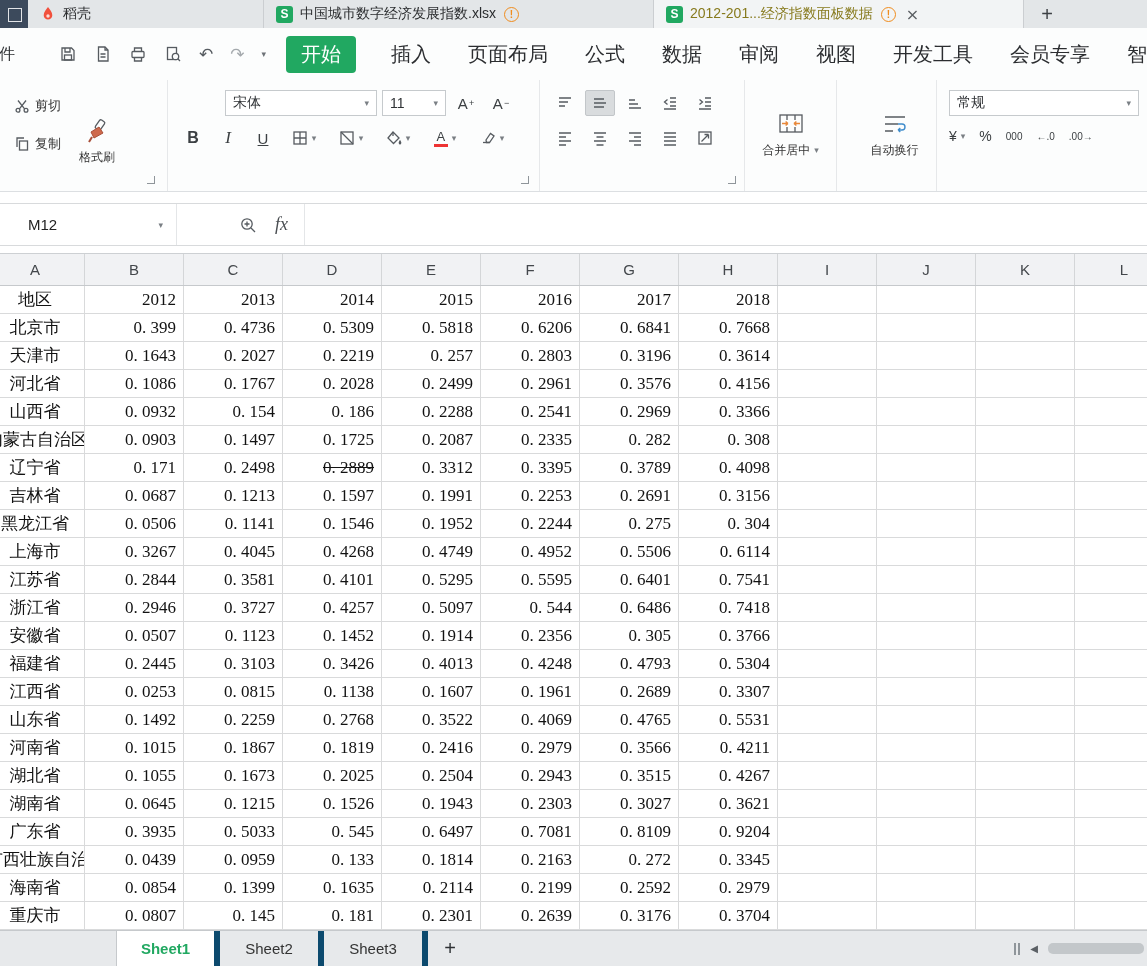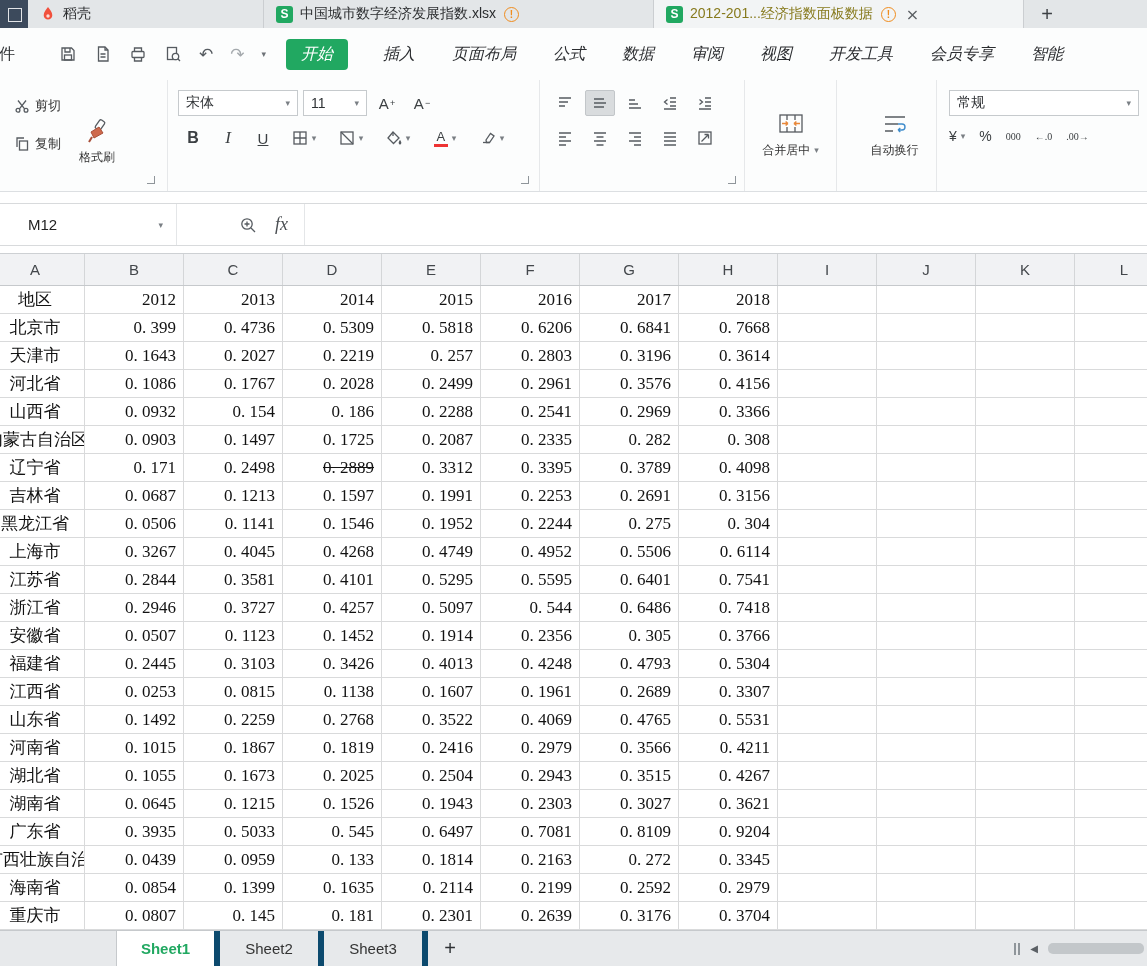--- a/index.html
+++ b/index.html
@@ -32,56 +32,56 @@
     font-size:20px; color:#3c4044; }
 
   
   .menubar { flex:0 0 52px; background:#fcfdfd; display:flex; align-items:center; }
   .file-menu { margin-left:-17px; font-size:16px; color:#2f3235; flex:0 0 50px; }
   .qat { display:flex; align-items:center; gap:17px; margin-left:26px; }
   .qat .glyph { font-family:"DejaVu Sans",sans-serif; font-size:17px; color:#565b60; line-height:1; }
   .qat .glyph.dim { color:#a4a9ad; }
   .qat .mini-caret { font-family:"DejaVu Sans",sans-serif; font-size:9px; color:#6d7277; }
   .menu-items { display:flex; align-items:center; margin-left:20px; }
-  .menu-item { font-size:16px; color:#2b2d30; margin-right:33px; padding:5px 2px; white-space:nowrap;font-style:italic; }
+  .menu-item { font-size:20px; color:#2b2d30; margin-right:33px; padding:5px 2px; white-space:nowrap; }
   .menu-item.active { background:#21a861; color:#fff; border-radius:4px; padding:5px 15px; }
 
   
   .ribbon { flex:0 0 112px; background:#fcfdfd; border-bottom:1px solid #dcdfe2;
     display:flex; position:relative; }
   .rgroup { border-right:1px solid #e6e8ea; position:relative; }
   .g-clip { flex:0 0 168px; display:flex; padding:14px 0 0 14px; }
   .clip-col { display:flex; flex-direction:column; gap:14px; }
   .small-btn { gap:5px; font-size:13px; color:#333; height:24px; }
   .big-btn { flex-direction:column; justify-content:center; gap:5px; font-size:12px;
     color:#333; margin-left:18px; margin-top:-2px; }
   .g-font { flex:0 0 372px; padding:10px 8px 0 10px; }
   .rrow { display:flex; align-items:center; gap:5px; }
   .rrow + .rrow { margin-top:9px; }
   .select { border:1px solid #c6cacd; background:#fff; height:26px; display:flex;
     align-items:center; padding:0 7px; font-size:14px; color:#2f3235; justify-content:space-between; }
-  .sel-font { width:120px; }
+  .sel-font { width:152px;margin-left:47px; }
   .sel-size { width:64px; }
   .sel-fmt { width:190px; }
   .tool { width:30px; height:26px; justify-content:center; font-size:15px; color:#3c4043; }
   .tool.wide { width:42px; }
   .tool.pressed { background:#d9dcde; border:1px solid #c2c6c9; border-radius:2px; }
   .bold-g { font-weight:bold; font-size:16px; }
   .ital-g { font-style:italic; font-family:"Liberation Serif",serif; font-size:17px; }
   .undl-g { text-decoration:underline; font-size:15px; }
   .a-color { display:flex; flex-direction:column; align-items:center; line-height:1; }
   .a-color .bar { width:14px; height:3px; background:#e33; margin-top:1px; }
   .sup { font-size:9px; vertical-align:super; margin-left:1px; }
   .g-align { flex:0 0 205px; padding:10px 6px 0 10px; }
   .g-merge { flex:0 0 92px; display:flex; align-items:center; justify-content:center; }
   .g-wrap { flex:0 0 100px; display:flex; align-items:center; justify-content:center; }
   .g-num { flex:1 1 auto; padding:10px 0 0 12px; border-right:none; }
   .num-row { display:flex; align-items:center; gap:14px; margin-top:12px; }
   .num-sm { font-size:14px; color:#3c4043; display:flex; align-items:center; }
-  .num-tiny { font-size:10px; color:#3c4043; letter-spacing:0; font-family:Liberation Serif, serif;}
+  .num-tiny { font-size:10px; color:#3c4043; letter-spacing:0; font-family:Liberation Sans, sans-serif;}
   .corner { position:absolute; bottom:7px; width:8px; height:8px;
     border-right:1.5px solid #8f959a; border-bottom:1.5px solid #8f959a; }
 
   
   .gapstrip { flex:0 0 11px; background:#fff; }
   .formulabar { flex:0 0 43px; background:#fff; border-top:1px solid #d8dadc;
     border-bottom:1px solid #d8dadc; display:flex; align-items:center;justify-content:flex-end; }
   .namebox { width:177px; height:100%; display:flex; align-items:center; padding-left:28px;
     font-size:15px; color:#222; position:relative; border-right:1px solid #e4e6e8; }
   .namebox .caret { position:absolute; right:13px; top:16px; }

